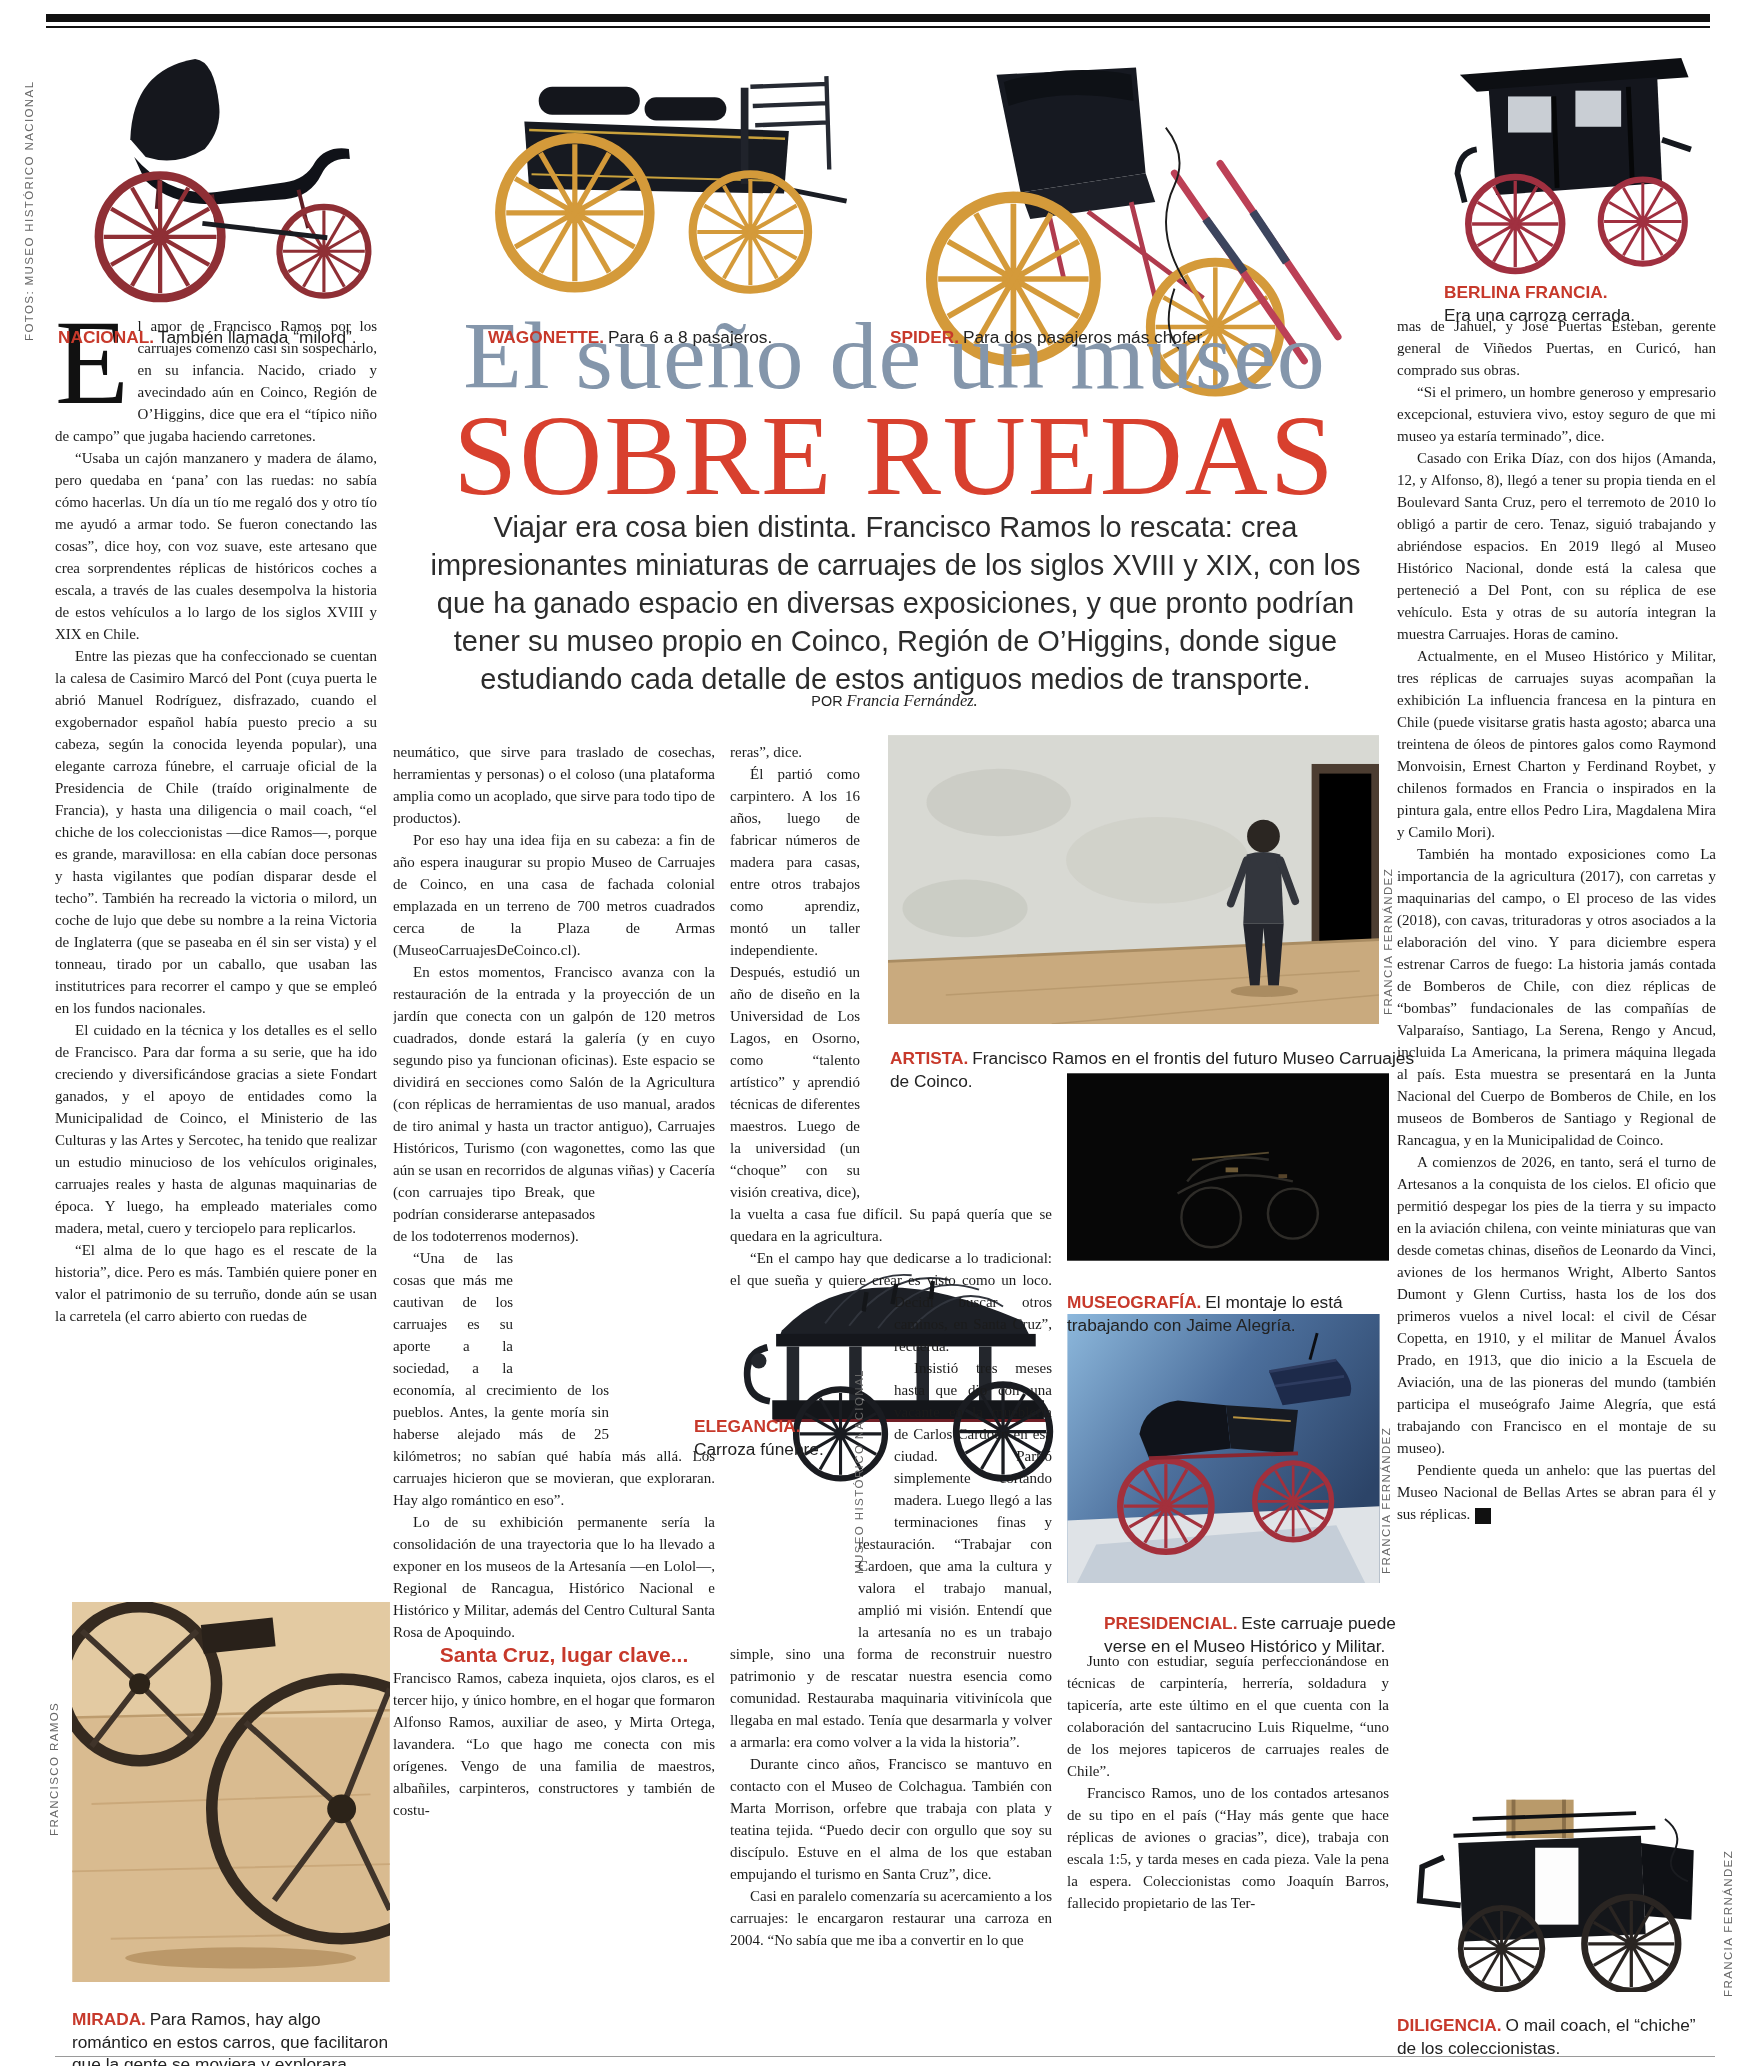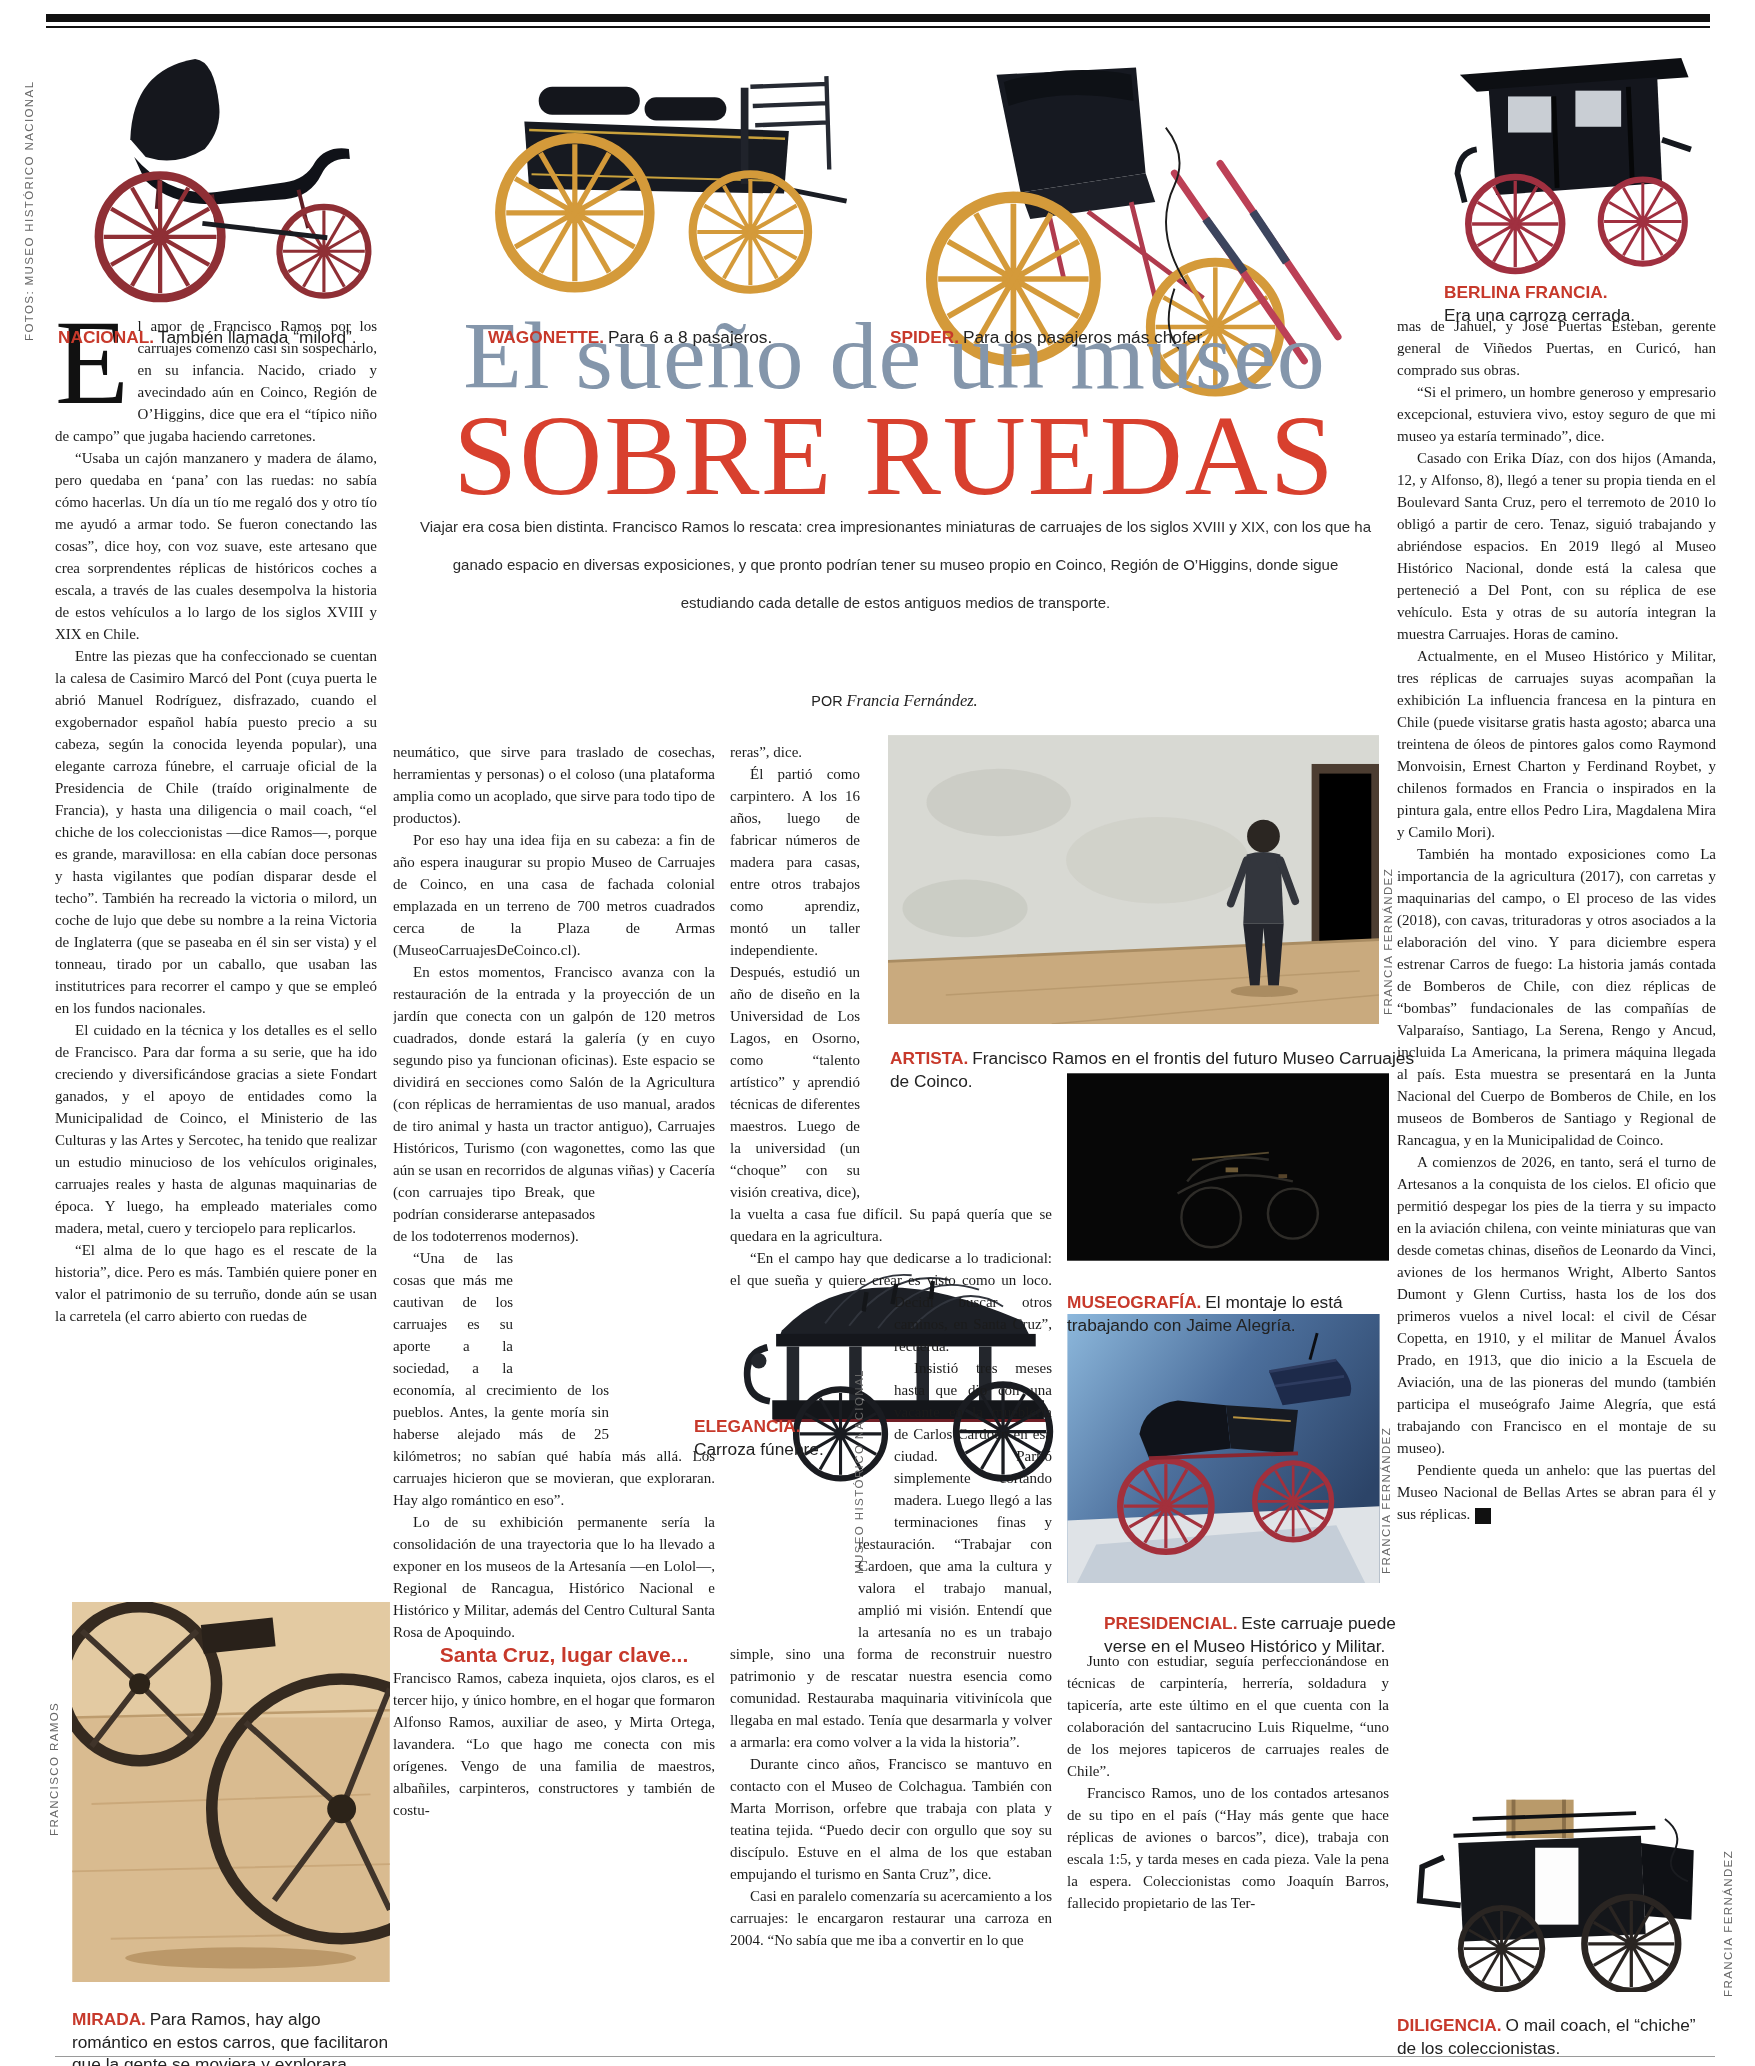--- a/index.html
+++ b/index.html
@@ -4,21 +4,21 @@
 <style>
   html,body{margin:0;padding:0;background:#fff;}
   .page{position:relative;width:1755px;height:2066px;background:#ffffff;overflow:hidden;
         font-family:"Liberation Serif","DejaVu Serif",serif;color:#1b1b1b;}
   .abs{position:absolute;}
   .rule{background:#111;}
   .hairline{background:#9a9a9a;}
   
   .hl1{font-size:96px;line-height:96px;color:#8496ab;text-align:center;letter-spacing:1px;}
   .hl2{font-size:115px;line-height:106px;color:#d8402e;text-align:center;letter-spacing:1.9px;}
-  .deck{font-family:"Liberation Sans",sans-serif;font-size:15px;line-height:38px;color:#2c2c2c;
+  .deck{font-family:"Liberation Sans",sans-serif;font-size:29px;line-height:38px;color:#2c2c2c;
         text-align:center;font-weight:300;}
   .byline{font-family:"Liberation Sans",sans-serif;font-size:14.4px;color:#222;text-align:center;margin-top:14px;}
   .byline .nm{font-family:"Liberation Serif",serif;font-style:italic;font-size:16.4px;}
   
   .col{position:absolute;text-align:justify;font-size:15px;line-height:22px;overflow:hidden;}
   .col p{margin:0;text-indent:20px;}
   .col p.ni{text-indent:0;}
   .dropcap{float:left;font-size:121px;line-height:89px;padding:2.9px 8.7px 0 0;color:#111;}
   .fl{float:left;}
   .fr{float:right;}
@@ -174,21 +174,21 @@
     <p class="ni">reras”, dice.</p>
     <p>Él partió como carpintero. A los 16 años, luego de fabricar números de madera para casas, entre otros trabajos como aprendiz, montó un taller independiente. Después, estudió un año de diseño en la Universidad de Los Lagos, en Osorno, como “talento artístico” y aprendió técnicas de diferentes maestros. Luego de la universidad (un “choque” con su visión creativa, dice), la vuelta a casa fue difícil. Su papá quería que se quedara en la agricultura.</p>
     <p><span>“En el campo hay que dedicarse a lo tradicional: el que sueña y quiere crear</span><span class="fl" style="width:164px;height:241px"></span><span class="fl cl" style="width:128px;height:91px"></span><span> es visto como un loco. Decidí buscar otros caminos, en Santa Cruz”, recuerda.</span></p>
     <p>Insistió tres meses hasta que dio con una vacante en la mueblería de Carlos Cardoen en esa ciudad. Partió simplemente cortando madera. Luego llegó a las terminaciones finas y restauración. “Trabajar con Cardoen, que ama la cultura y valora el trabajo manual, amplió mi visión. Entendí que la artesanía no es un trabajo simple, sino una forma de reconstruir nuestro patrimonio y de rescatar nuestra esencia como comunidad. Restauraba maquinaria vitivinícola que llegaba en mal estado. Tenía que desarmarla y volver a armarla: era como volver a la vida la historia”.</p>
     <p>Durante cinco años, Francisco se mantuvo en contacto con el Museo de Colchagua. También con Marta Morrison, orfebre que trabaja con plata y teatina tejida. “Puedo decir con orgullo que soy su discípulo. Estuve en el alma de los que estaban empujando el turismo en Santa Cruz”, dice.</p>
     <p>Casi en paralelo comenzaría su acercamiento a los carruajes: le encargaron restaurar una carroza en 2004. “No sabía que me iba a convertir en lo que</p>
   </div>
 
   <div class="col" style="left:1067px;top:1650px;width:322px;height:395px;z-index:2">
     <p>Junto con estudiar, seguía perfeccionándose en técnicas de carpintería, herrería, soldadura y tapicería, arte este último en el que cuenta con la colaboración del santacrucino Luis Riquelme, “uno de los mejores tapiceros de carruajes reales de Chile”.</p>
-    <p>Francisco Ramos, uno de los contados artesanos de su tipo en el país (“Hay más gente que hace réplicas de aviones o barcos”, dice), trabaja con escala 1:5, y tarda meses en cada pieza. Vale la pena la espera. Coleccionistas como Joaquín Barros, fallecido propietario de las Ter-</p>
+    <p>Francisco Ramos, uno de los contados artesanos de su tipo en el país (“Hay más gente que hace réplicas de aviones o gracias”, dice), trabaja con escala 1:5, y tarda meses en cada pieza. Vale la pena la espera. Coleccionistas como Joaquín Barros, fallecido propietario de las Ter-</p>
   </div>
 
   <div class="col" style="left:1397px;top:315px;width:319px;height:1472px;z-index:2">
     <p class="ni">mas de Jahuel, y José Puertas Esteban, gerente general de Viñedos Puertas, en Curicó, han comprado sus obras.</p>
     <p>“Si el primero, un hombre generoso y empresario excepcional, estuviera vivo, estoy seguro de que mi museo ya estaría terminado”, dice.</p>
     <p>Casado con Erika Díaz, con dos hijos (Amanda, 12, y Alfonso, 8), llegó a tener su propia tienda en el Boulevard Santa Cruz, pero el terremoto de 2010 lo obligó a partir de cero. Tenaz, siguió trabajando y abriéndose espacios. En 2019 llegó al Museo Histórico Nacional, donde está la calesa que perteneció a Del Pont, con su réplica de ese vehículo. Esta y otras de su autoría integran la muestra Carruajes. Horas de camino.</p>
     <p>Actualmente, en el Museo Histórico y Militar, tres réplicas de carruajes suyas acompañan la exhibición La influencia francesa en la pintura en Chile (puede visitarse gratis hasta agosto; abarca una treintena de óleos de pintores galos como Raymond Monvoisin, Ernest Charton y Ferdinand Roybet, y chilenos formados en Francia o inspirados en la pintura gala, entre ellos Pedro Lira, Magdalena Mira y Camilo Mori).</p>
     <p>También ha montado exposiciones como La importancia de la agricultura (2017), con carretas y maquinarias del campo, o El proceso de las vides (2018), con cavas, trituradoras y otros asociados a la elaboración del vino. Y para diciembre espera estrenar Carros de fuego: La historia jamás contada de Bomberos de Chile, con diez réplicas de “bombas” fundacionales de las compañías de Valparaíso, Santiago, La Serena, Rengo y Ancud, incluida La Americana, la primera máquina llegada al país. Esta muestra se presentará en la Junta Nacional del Cuerpo de Bomberos de Chile, en los museos de Bomberos de Santiago y Regional de Rancagua, y en la Municipalidad de Coinco.</p>
     <p>A comienzos de 2026, en tanto, será el turno de Artesanos a la conquista de los cielos. El oficio que permitió despegar los pies de la tierra y su impacto en la aviación chilena, con veinte miniaturas que van desde cometas chinas, diseños de Leonardo da Vinci, aviones de los hermanos Wright, Alberto Santos Dumont y Glenn Curtiss, hasta los de los dos primeros vuelos a nivel local: el civil de César Copetta, en 1910, y el militar de Manuel Ávalos Prado, en 1913, que dio inicio a la Escuela de Aviación, una de las pioneras del mundo (también participa el museógrafo Jaime Alegría, que está trabajando con Francisco en el montaje de su museo).</p>
     <p><span>Pendiente queda un anhelo: que las puertas del Museo Nacional de Bellas Artes se abran para él y sus réplicas.</span><span class="endmark">D</span></p>

